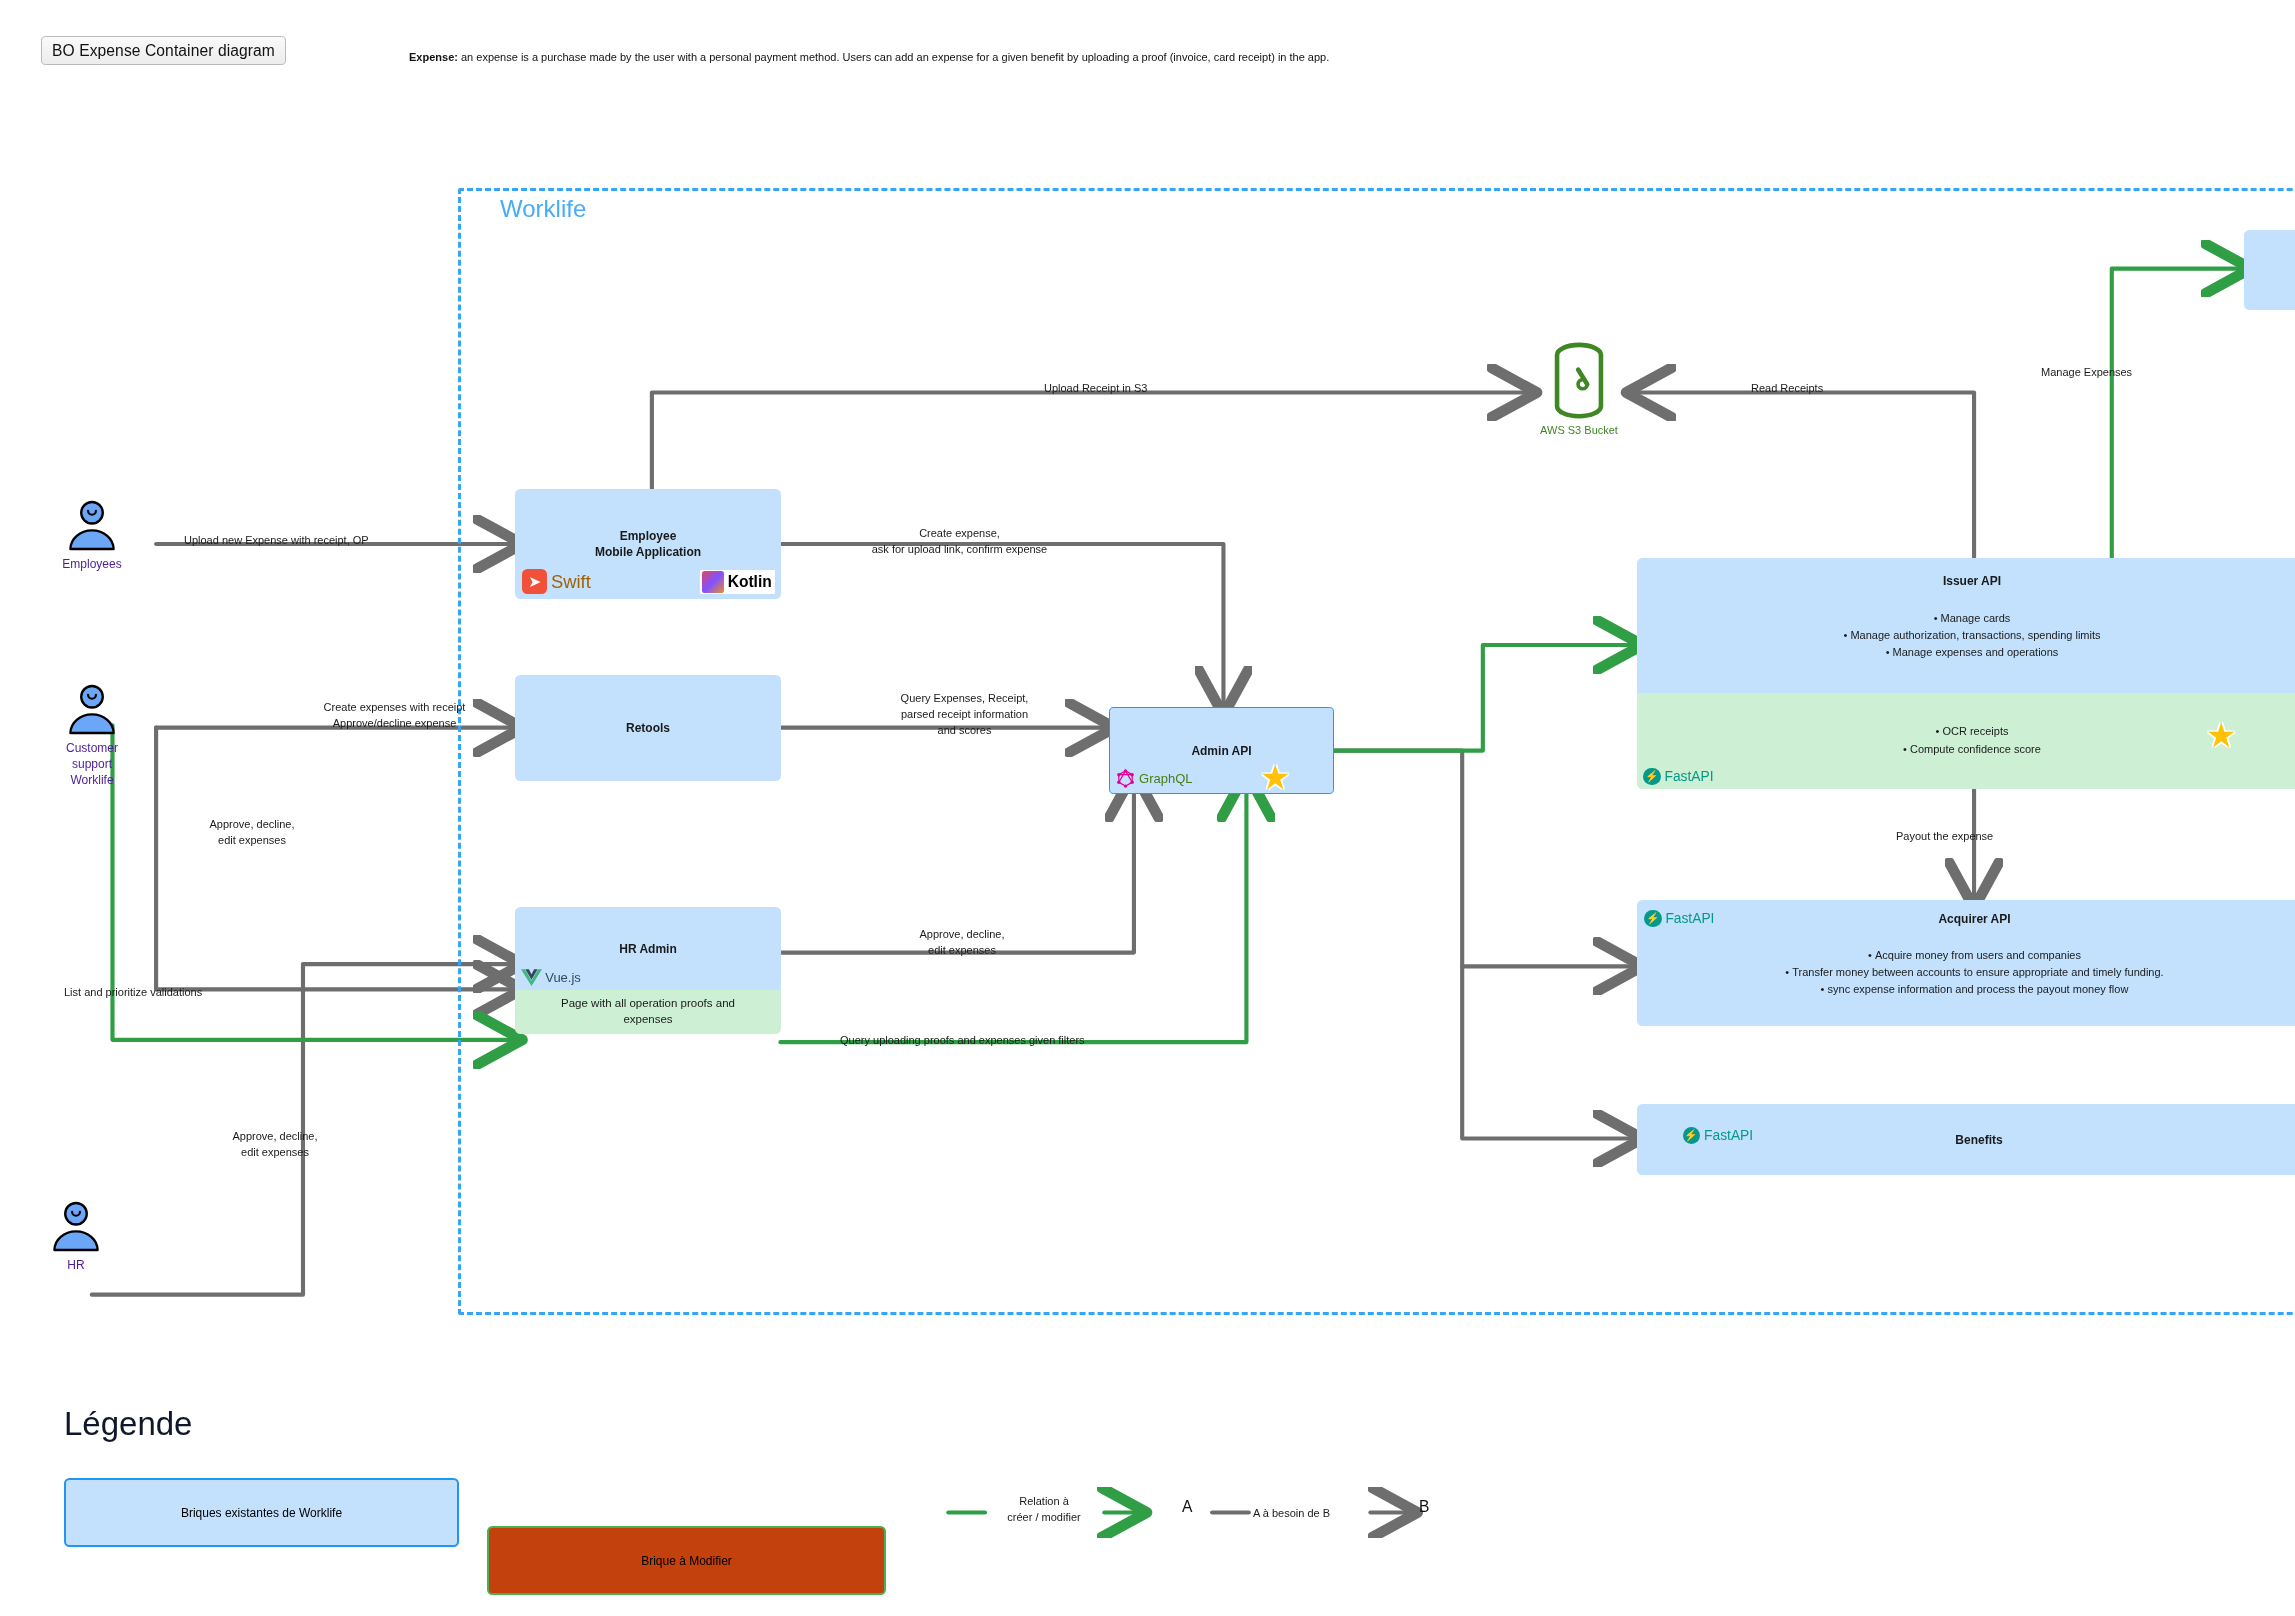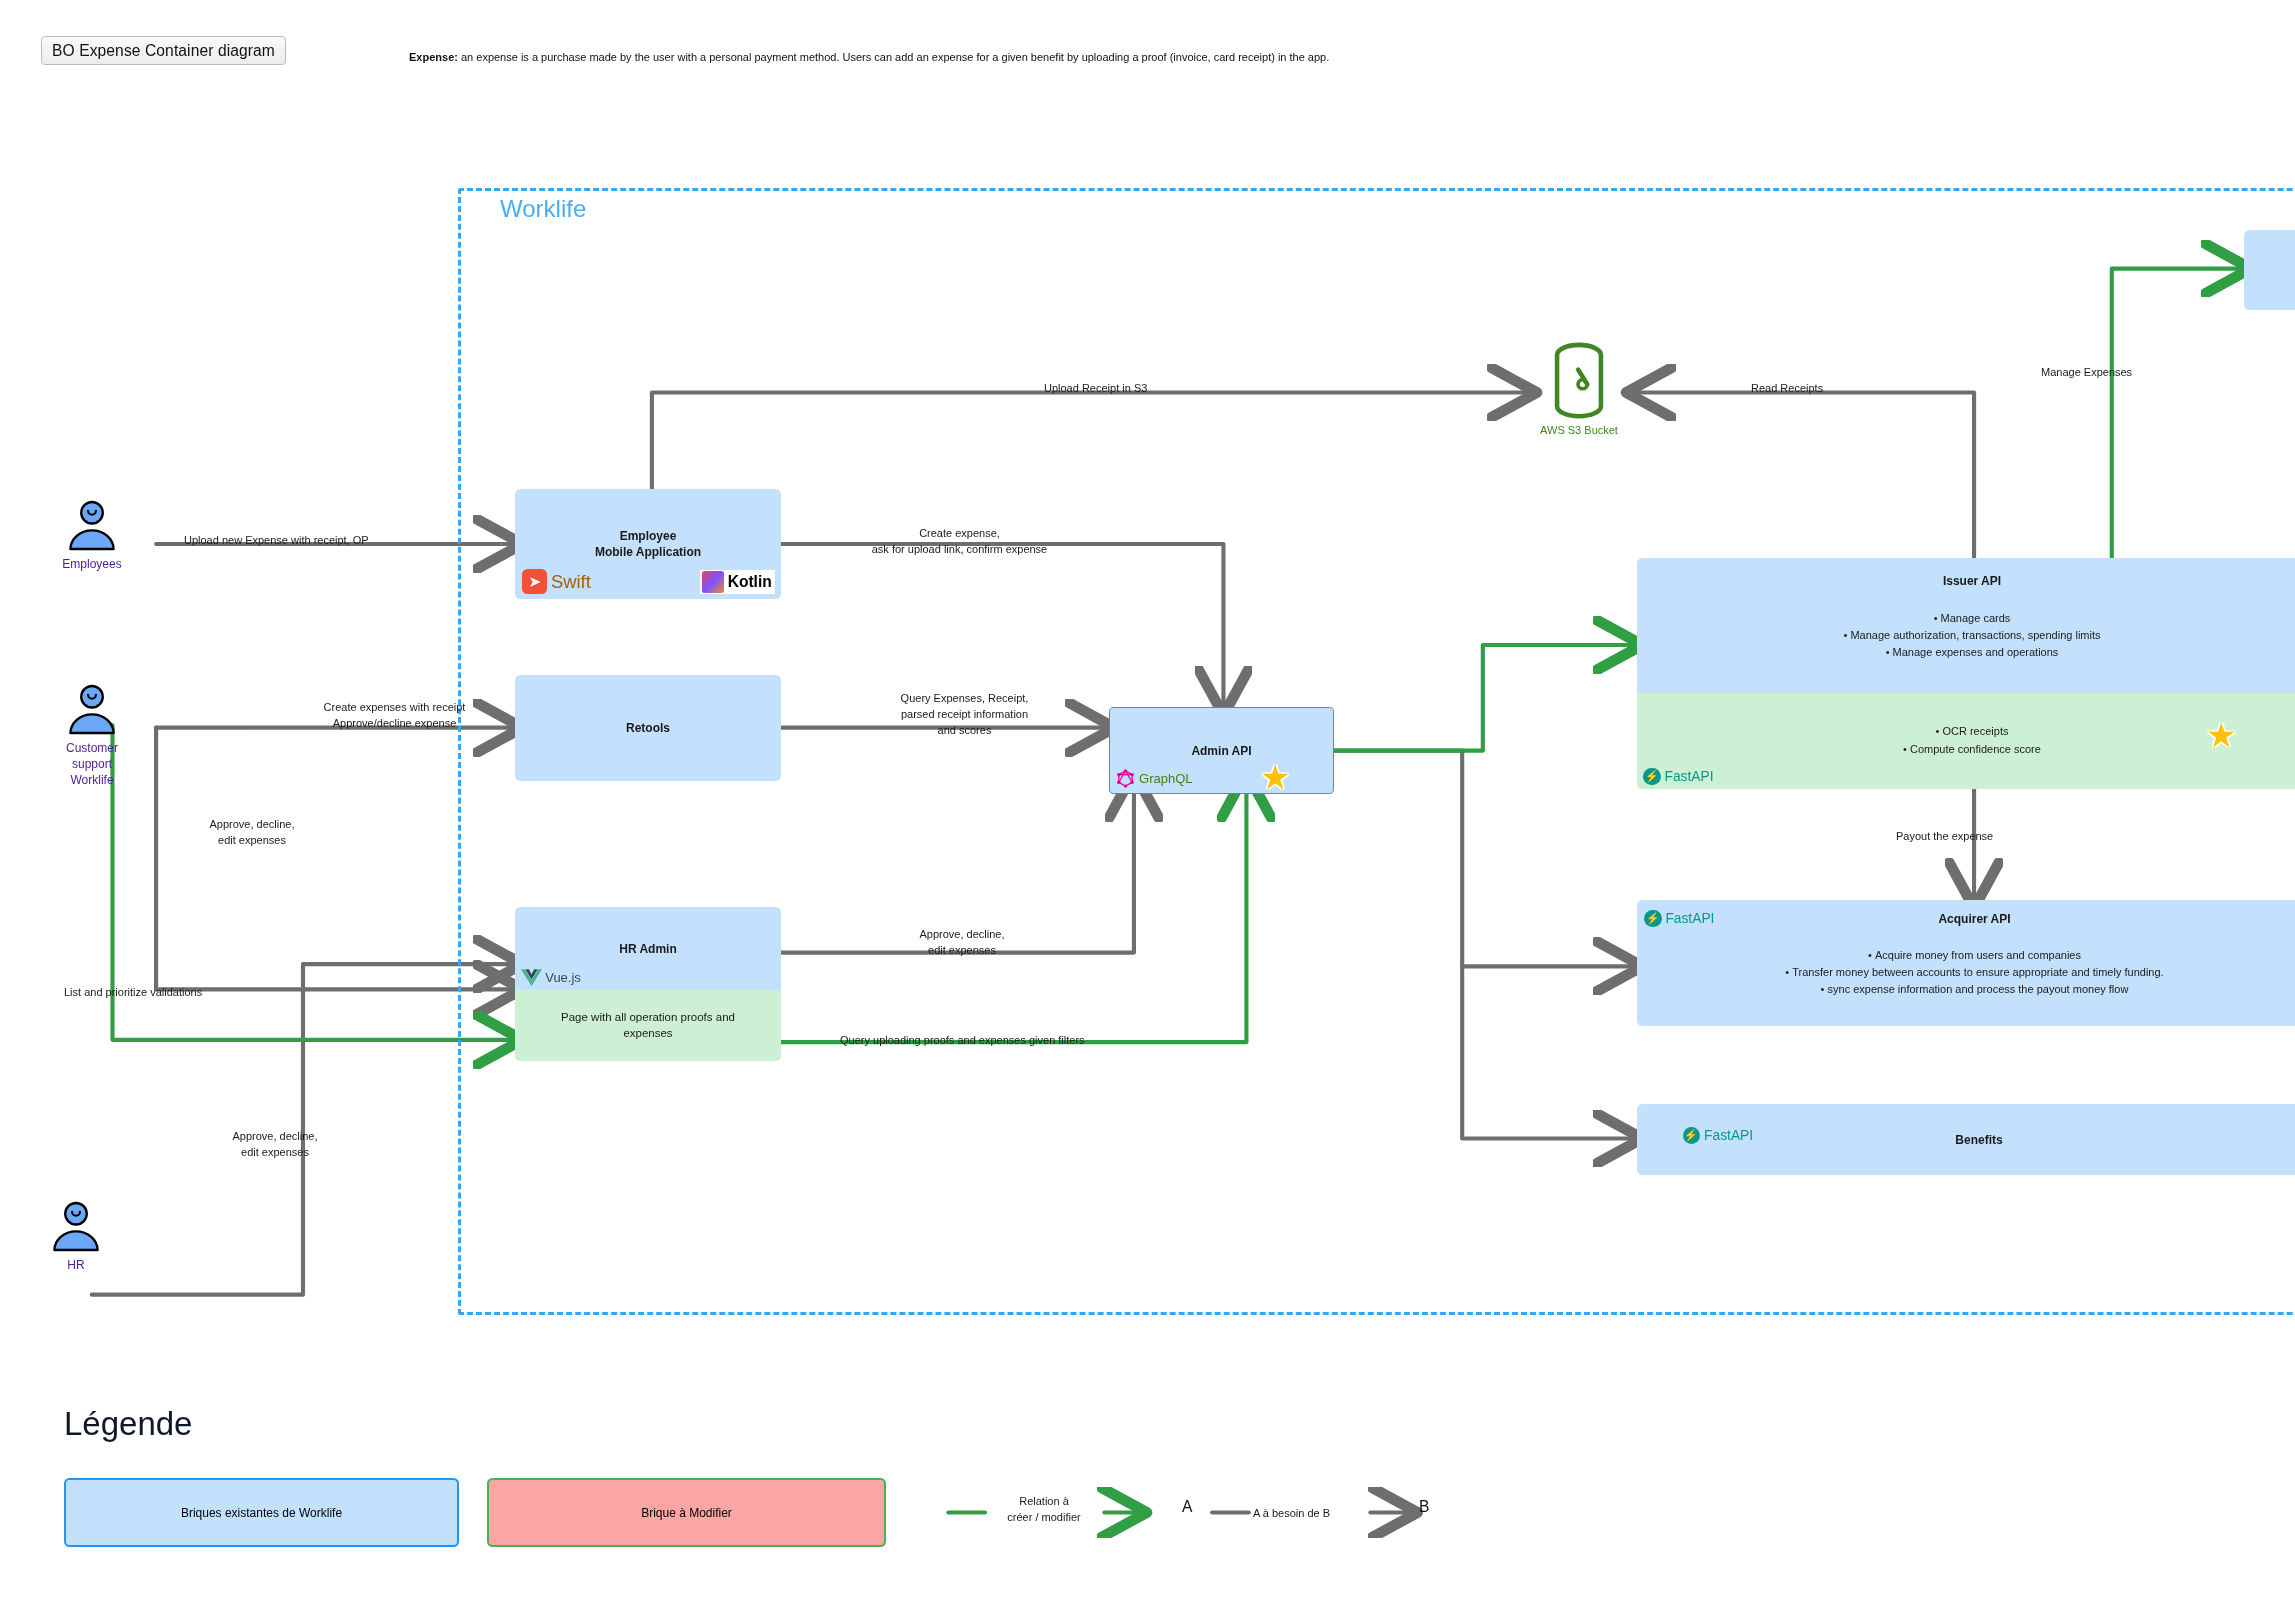--- a/index.html
+++ b/index.html
@@ -51,21 +51,21 @@
             display:flex;align-items:center;justify-content:center;color:#fff;font-size:11px;font-weight:bold;}
   .fastapi{display:flex;align-items:center;gap:3.7px;color:#05998b;font-size:13.8px;}
   .gql{display:flex;align-items:center;gap:3.7px;color:#4d7c0f;font-size:13px;}
   .vue{display:flex;align-items:center;gap:2.8px;color:#34495e;font-size:13px;}
 
   
   .legend-h{left:64px;top:1405px;font-size:33px;color:#0f172a;}
   .leg-box{height:69px;display:flex;align-items:center;justify-content:center;
            font-size:12px;border-radius:5.5px;}
   .leg-blue{background:#c3e1fd;border:2.3px solid #2196f3;}
-  .leg-green{background:#fca5a5;border:2.3px solid #4caf50;}
+  .leg-green{background:#c2410c;border:2.3px solid #4caf50;margin-top:48px;}
   .star{position:absolute;font-size:34px;color:#ffc107;
         text-shadow:0 0 2.3px #fff,1.4px 1.4px 0 #fff,-1.4px -1.4px 0 #fff,1.4px -1.4px 0 #fff,-1.4px 1.4px 0 #fff;
         line-height:1;}
 </style>
 </head>
 <body>
 
 <div id="page">
 
   <svg id="canvas" viewBox="0 0 7552 3520">
@@ -187,21 +187,21 @@
     <div class="ttl" style="font-size:12px;">HR Admin</div>
     <div class="vue" style="position:absolute;left:6.4px;bottom:3.7px;">
       <svg width="21" height="18.4" viewBox="0 0 48 40">
         <path d="M0 2 L9 2 L24 28 L39 2 L48 2 L24 40 Z" fill="#41b883"></path>
         <path d="M10 2 L18 2 L24 13 L30 2 L38 2 L24 26 Z" fill="#34495e"></path>
       </svg>
       <span>Vue.js</span>
     </div>
   </div>
 
-  <div class="abs node green" style="left:515px;top:990px;width:266px;height:71px;border-radius:0 0 5.5px 5.5px;">
+  <div class="abs node green" style="left:515px;top:990px;width:266px;height:44px;border-radius:0 0 5.5px 5.5px;">
     <div style="font-size:11.5px;line-height:1.35;">
       <div>Page with all operation proofs and</div>
       <div>expenses</div>
     </div>
   </div>
 
   <div class="abs node outlined" style="left:1109px;top:707px;width:225px;height:87px;">
     <div class="ttl" style="font-size:12px;">Admin API</div>
     <div class="gql" style="position:absolute;left:6.4px;bottom:4.6px;">
       <svg width="19" height="19" viewBox="0 0 40 40">

